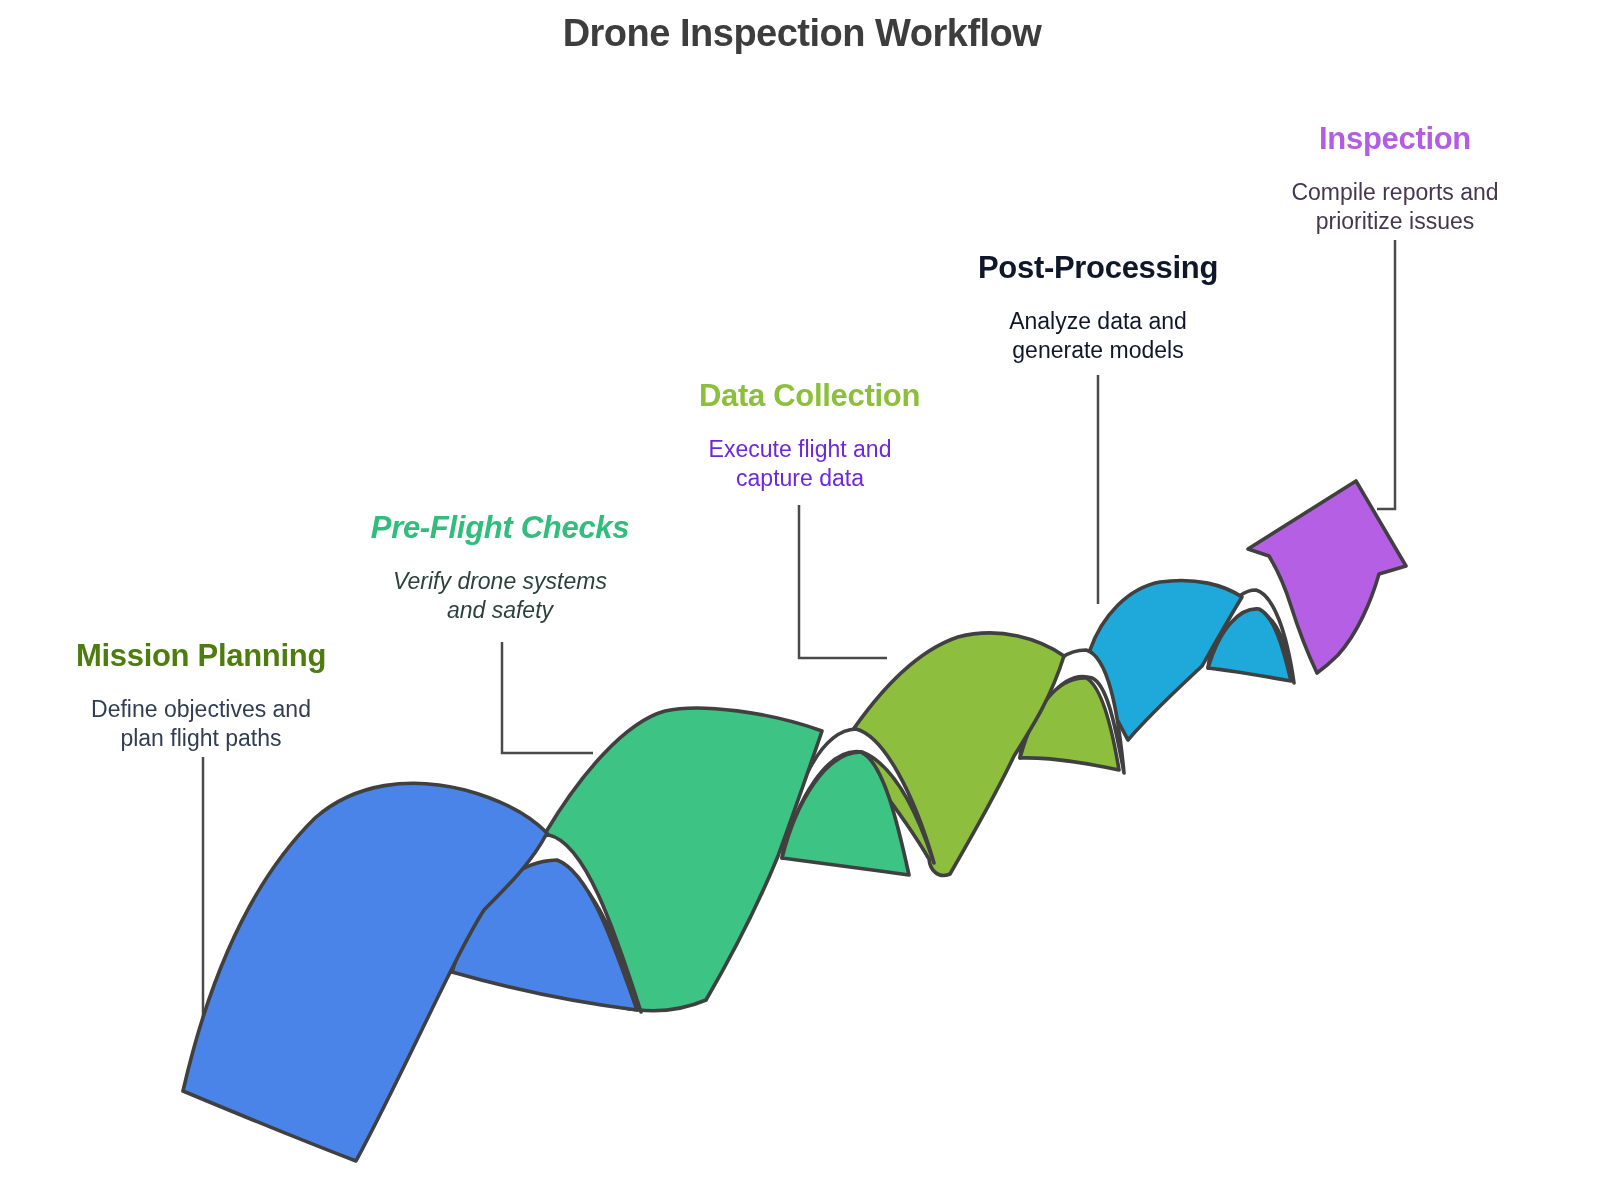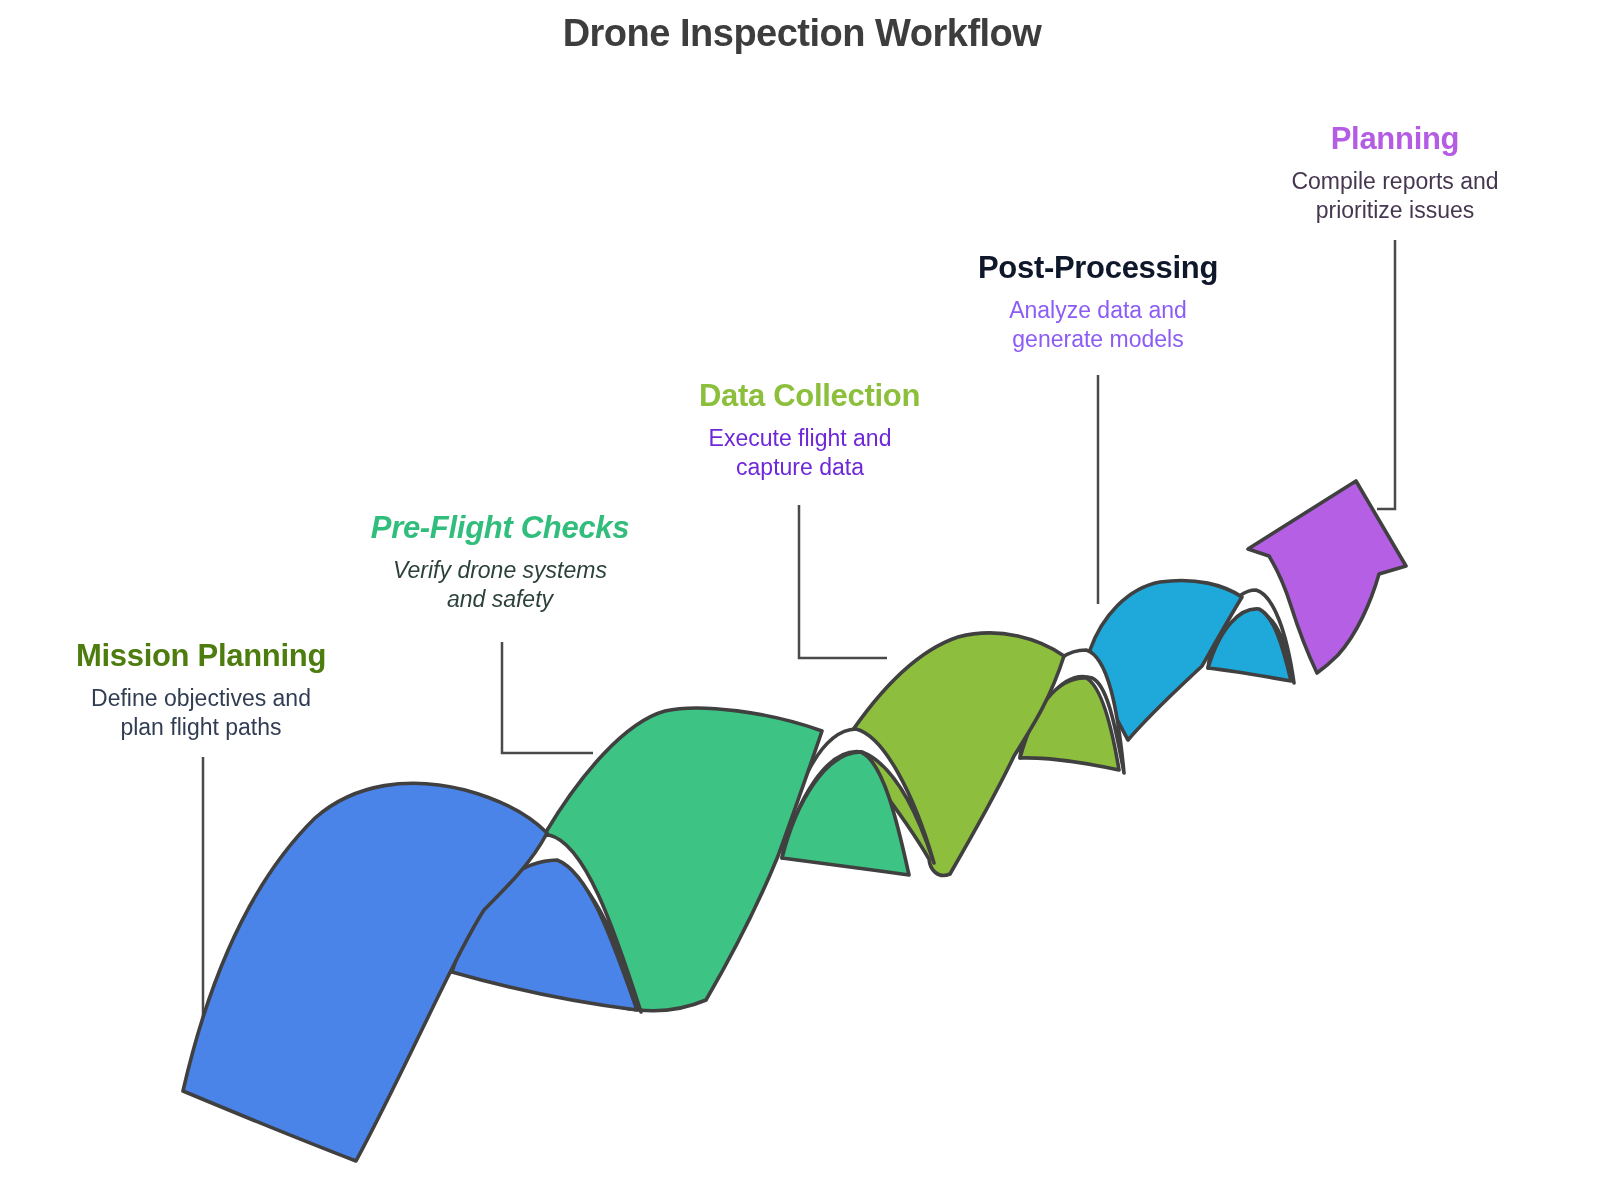--- a/index.html
+++ b/index.html
@@ -10,21 +10,21 @@
   .diagram-svg { position:absolute; left:0; top:0; width:1600px; height:1194px; }
   .title {
     position:absolute; top:12px; left:802px; transform:translateX(-50%);
     font-size:38px; font-weight:700; letter-spacing:-0.5px; white-space:nowrap;
   }
   .stage-label { position:absolute; transform:translateX(-50%); text-align:center; }
   .stage-label h2 {
     margin:0; font-size:31px; line-height:36px; font-weight:700;
     letter-spacing:-0.3px; white-space:nowrap;
   }
-  .stage-desc { margin-top:10px; font-size:23px; line-height:29px; }
+  .stage-desc { margin-top:21px; font-size:23px; line-height:29px; }
   .stage-desc span { display:block; white-space:nowrap; }
   
   #stage-0 { left:201px;  top:638px; }
   #stage-1 { left:500px;  top:510px;font-style:italic; }
   #stage-2 { left:800px;  top:378px; }
   #stage-3 { left:1098px; top:250px; }
   #stage-4 { left:1395px; top:121px; }
   .ribbon-path { stroke-width:3.6; stroke-linejoin:round; stroke-linecap:round; }
   .connector { fill:none; stroke-width:2.5; }
 </style>
@@ -125,27 +125,27 @@
   <div class="stage-label" id="stage-2">
     <h2 style="color: rgb(140, 191, 59); margin-left: 19px;">Data Collection</h2>
     <div class="stage-desc" style="color: #6d28d9;">
       <span>Execute flight and</span>
       <span>capture data</span>
     </div>
   </div>
 
   <div class="stage-label" id="stage-3">
     <h2 style="color: #0f172a;">Post-Processing</h2>
-    <div class="stage-desc" style="color: #8b5cf6;">
+    <div class="stage-desc" style="color: #0f172a;">
       <span>Analyze data and</span>
       <span>generate models</span>
     </div>
   </div>
 
   <div class="stage-label" id="stage-4">
-    <h2 style="color: rgb(180, 92, 228);">Planning</h2>
+    <h2 style="color: rgb(180, 92, 228);">Inspection</h2>
     <div class="stage-desc" style="color: rgb(70, 55, 80);">
       <span>Compile reports and</span>
       <span>prioritize issues</span>
     </div>
   </div>
 
 </div>
 
 </body></html>

